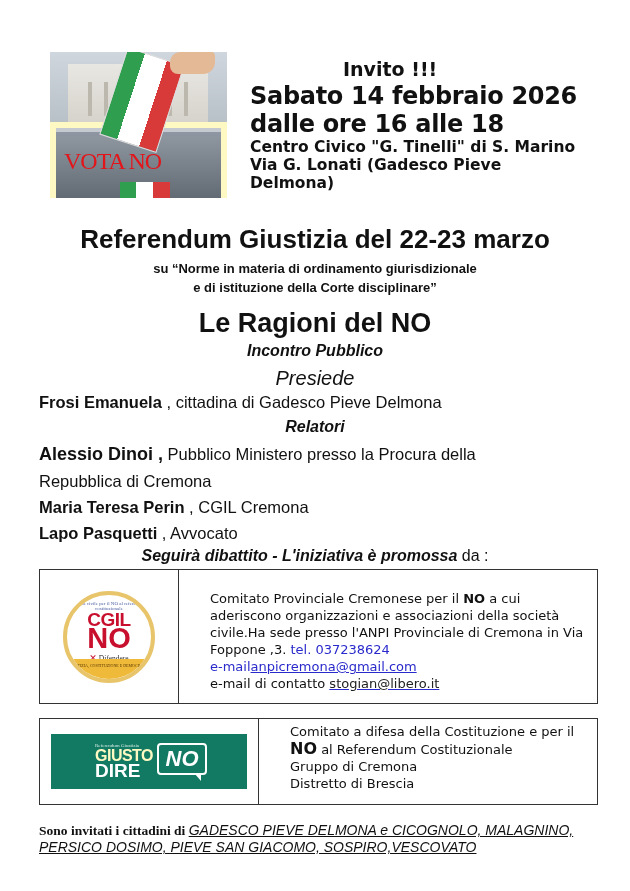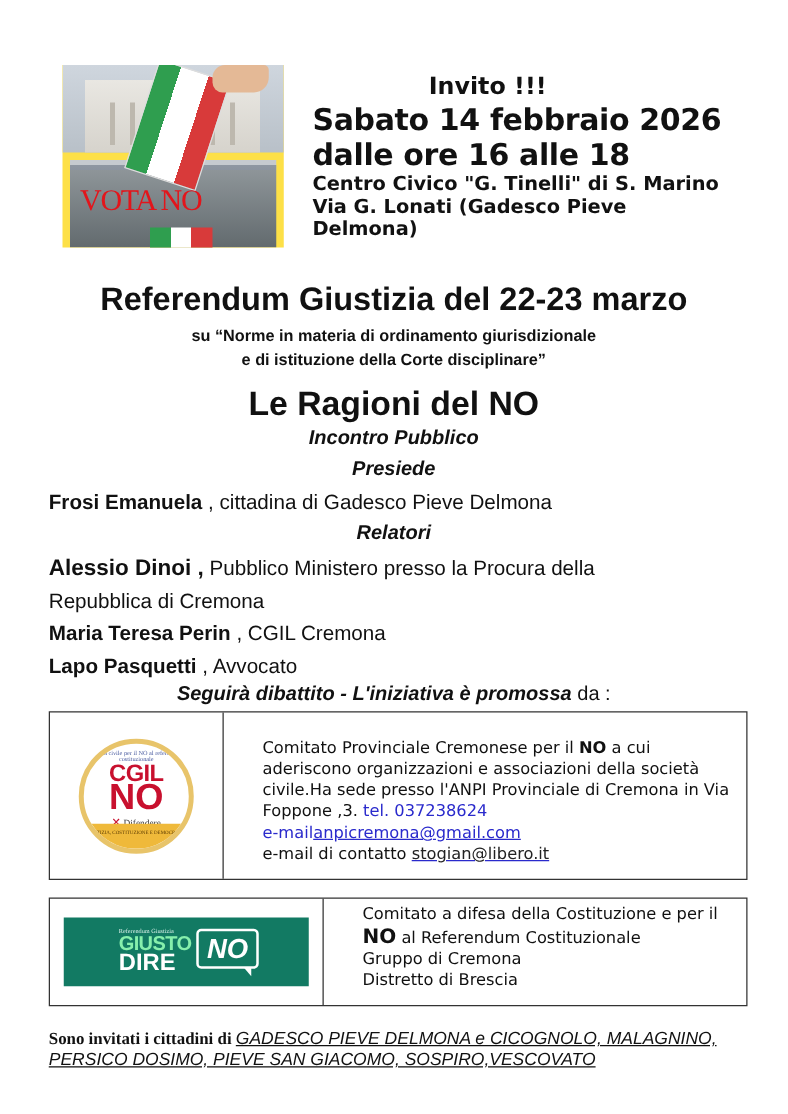--- a/index.html
+++ b/index.html
@@ -3,21 +3,21 @@
 <meta charset="utf-8">
 <style>
   html, body { margin:0; padding:0; background:#ffffff; }
   body { width:630px; height:891px; position:relative; overflow:hidden; color:#111; }
   .abs { position:absolute; }
   .verdana { font-family: "DejaVu Sans", sans-serif; }
   .calibri { font-family: "Liberation Sans", sans-serif; }
   .times { font-family: "Liberation Serif", serif; }
 
   
-  #hero { left:50px; top:52px; width:177px; height:146px; overflow:hidden; background:#fde047; }
+  #hero { left:50px; top:52px; width:177px; height:146px; overflow:hidden; background:#fef9c3; }
   #hero .sky { position:absolute; left:0; top:0; width:100%; height:70px; background:linear-gradient(#cfd6de,#b8c0c8); }
   #hero .monument { position:absolute; left:18px; top:12px; width:140px; height:58px; background:linear-gradient(#e9e7e2,#d6d3cc); }
   #hero .monument .col { position:absolute; top:18px; width:4px; height:34px; background:#bdb8ae; }
   #hero .box { position:absolute; left:6px; top:80px; width:165px; height:66px; background:linear-gradient(#8b94a0,#5a6470); opacity:.95; }
   #hero .boxtop { position:absolute; left:6px; top:76px; width:165px; height:8px; background:#c5cad0; }
   #hero .ballot { position:absolute; left:62px; top:2px; width:58px; height:90px; transform:rotate(18deg); transform-origin:center;
      background:linear-gradient(90deg,#2f9e4f 0 30%, #ffffff 30% 70%, #d83a3a 70% 100%); border:1px solid #ddd; }
   #hero .hand { position:absolute; left:120px; top:0; width:45px; height:22px; background:#e4b996; border-radius:10px 4px 12px 8px; }
   #hero .vota { position:absolute; left:14px; top:96px; color:#e3151b; font-family:"Liberation Serif", serif; font-size:24px; letter-spacing:-1px; }
   #hero .flag2 { position:absolute; left:70px; top:130px; width:50px; height:18px; background:linear-gradient(90deg,#2f9e4f 0 33%, #fff 33% 66%, #d83a3a 66%); }
@@ -28,21 +28,21 @@
   #time-line { left:250px; top:110px; font-size:24px; font-weight:bold; letter-spacing:-0.3px; }
   #venue { left:250px; top:138px; width:355px; font-size:15.5px; font-weight:bold; line-height:18px; }
 
   
   .center { left:0; width:630px; text-align:center; }
   #ref-title { top:224px; font-size:26px; font-weight:bold; font-family:"Liberation Sans", sans-serif; }
   #ref-sub1 { top:261px; font-size:13px; font-weight:bold; }
   #ref-sub2 { top:280px; font-size:13px; font-weight:bold; }
   #ragioni { top:308px; font-size:27px; font-weight:bold; }
   #incontro { top:342px; font-size:16px; font-weight:bold; font-style:italic; }
-  #presiede { top:367px; font-size:16px; font-weight:bold; font-style:italic; }
+  #presiede { top:367px; font-size:20px; font-weight:normal; font-style:italic; }
   #relatori { top:418px; font-size:16px; font-weight:bold; font-style:italic; }
 
   .person { left:39px; font-size:16.5px; white-space:nowrap; }
   .person b { font-weight:bold; }
   #p-frosi { top:393px; }
   #p-dinoi { top:444px; font-size:18px; }
   #p-dinoi .role { font-size:16.5px; }
   #p-dinoi2 { top:472px; }
   #p-perin { top:498px; }
   #p-pasquetti { top:524px;text-align:center; }
@@ -67,21 +67,21 @@
   #votano-logo .arc { position:absolute; left:0; top:6px; width:100%; text-align:center; font-size:5px; color:#4a5ca0; }
   #votano-logo .vota { position:absolute; left:0; top:14px; width:100%; text-align:center; font-size:19px; font-weight:900; color:#c8102e; letter-spacing:-0.5px; font-family:"Liberation Sans", sans-serif; }
   #votano-logo .no { position:absolute; left:0; top:29px; width:100%; text-align:center; font-size:29px; font-weight:900; color:#c8102e; font-family:"Liberation Sans", sans-serif; line-height:29px; }
   #votano-logo .dif { position:absolute; left:0; top:58px; width:100%; text-align:center; font-size:7.5px; color:#333; }
   #votano-logo .dif .x { color:#c8102e; font-size:9px; }
   #votano-logo .band { position:absolute; left:0; bottom:0; width:100%; height:20px; background:#efb93a; text-align:center; font-size:4px; color:#5a3a00; padding-top:4px; box-sizing:border-box; }
 
   
   #gdn-logo { width:196px; height:55px; background:#127a63; position:relative; }
   #gdn-logo .small { position:absolute; left:44px; top:9px; font-size:5px; color:#d8efe8; }
-  #gdn-logo .giusto { position:absolute; left:44px; top:14px; font-size:16px; font-weight:bold; color:#86efac; letter-spacing:-0.5px; line-height:15px; font-family:"Liberation Sans", sans-serif;text-align:right; }
+  #gdn-logo .giusto { position:absolute; left:44px; top:14px; font-size:16px; font-weight:bold; color:#fef9c3; letter-spacing:-0.5px; line-height:15px; font-family:"Liberation Sans", sans-serif;text-align:right; }
   #gdn-logo .dire { position:absolute; left:44px; top:28px; font-size:19px; font-weight:bold; color:#fff; line-height:18px; font-family:"Liberation Sans", sans-serif; }
   #gdn-logo .bubble { position:absolute; left:106px; top:9px; width:50px; height:32px; border:2px solid #fff; border-radius:4px; box-sizing:border-box; }
   #gdn-logo .bubble::after { content:""; position:absolute; right:4px; bottom:-8px; width:0; height:0; border-left:6px solid transparent; border-right:0 solid transparent; border-top:7px solid #fff; }
   #gdn-logo .no { position:absolute; left:0; top:2px; width:100%; text-align:center; font-size:22px; font-weight:bold; font-style:italic; color:#fff; line-height:24px; font-family:"Liberation Sans", sans-serif; }
 
   #box2 .cell-text { padding-top:4px; }
   #box2 .no-big { font-size:16px; font-weight:bold; }
 
   
   #invitati { left:39px; top:822px; width:570px; font-size:13.5px; line-height:16px; }

